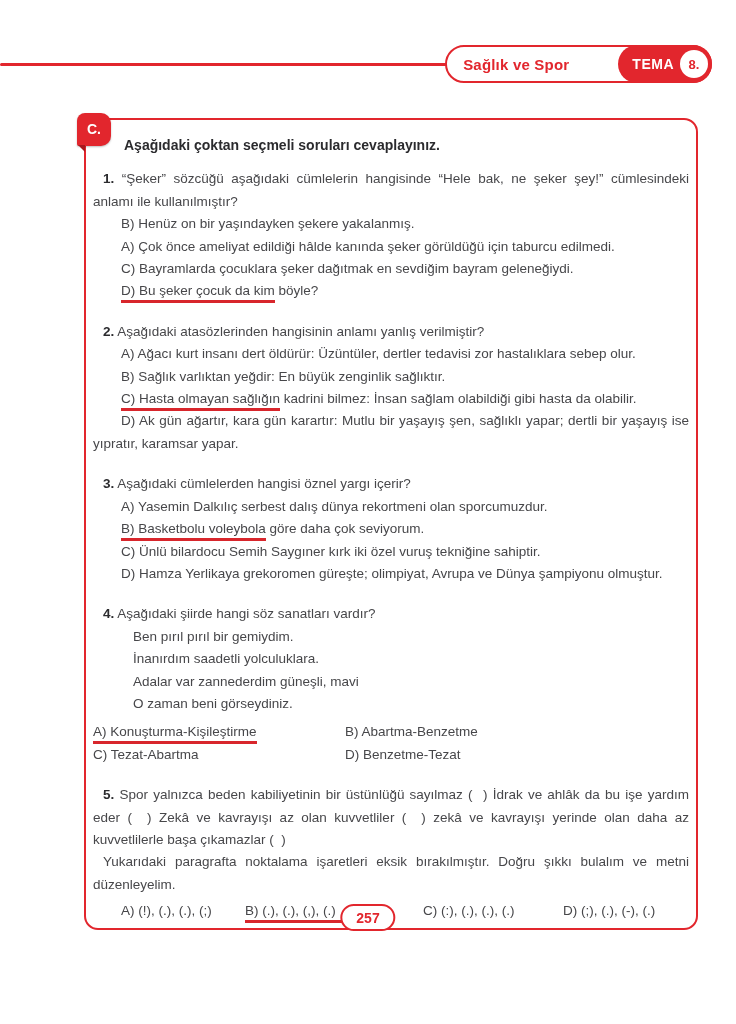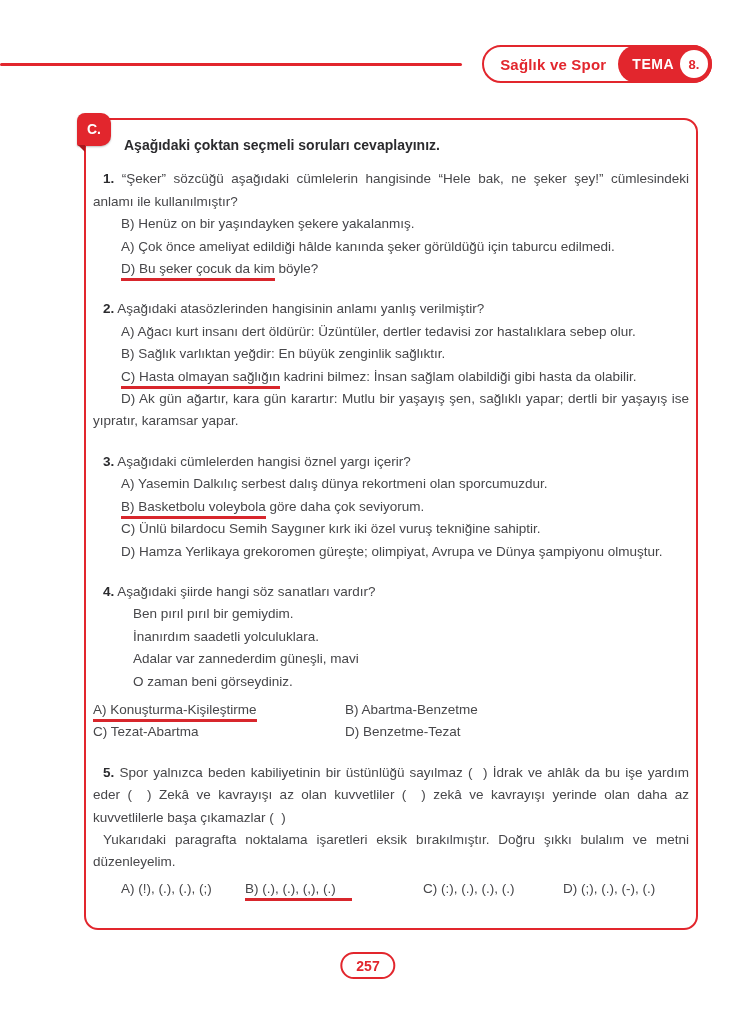--- a/index.html
+++ b/index.html
@@ -20,21 +20,21 @@
   .page{position:absolute;inset:0;}
 
   
   .header-rule{
     position:absolute;top:63px;left:0;width:462px;height:3px;
     background:var(--accent);border-radius:2px;
   }
   .theme-lozenge{
     position:absolute;top:45px;right:24px;height:38px;
     background:#fff;border:2px solid var(--accent);border-radius:19px;
-    display:flex;align-items:center;padding-left:16px;
+    display:flex;align-items:center;padding-left:16px;gap:37px;
   }
   .theme-title{
     color:var(--accent);font-weight:bold;font-size:15px;
     letter-spacing:.2px;padding-right:12px;white-space:nowrap;
   }
   .tema-tail{
     display:flex;align-items:center;gap:6px;height:38px;
     background:var(--accent);
     border-radius:19px;
     margin:-2px -2px -2px 0;
@@ -89,21 +89,21 @@
   .opt-row .w-b{width:178px;}
   .opt-row .w-c{width:140px;}
   .ul-red{
     border-bottom:3px solid var(--underline);
     padding-bottom:2px;
   }
   .ul-extend{padding-right:16px;}
 
   
   .page-pill{
-    position:absolute;left:50%;top:952px;transform:translateX(-50%);
+    position:absolute;left:50%;top:904px;transform:translateX(-50%);
     min-width:54px;height:27px;padding:0 14px;
     border:2px solid var(--accent);border-radius:14px;
     color:var(--accent);font-weight:bold;font-size:14px;
     display:flex;align-items:center;justify-content:center;
     background:#fff;
   }
 </style>
 </head>
 <body>
 
@@ -119,20 +119,21 @@
   </div>
 
   <section class="content-box">
     <div class="section-badge">C.</div>
     <p class="instruction">Aşağıdaki çoktan seçmeli soruları cevaplayınız.</p>
 
     <div class="q q-first">
       <p class="p"><span class="qnum">1.</span> <span>“Şeker” sözcüğü aşağıdaki cümlelerin hangisinde “Hele bak, ne şeker şey!” cümlesindeki anlamı ile kullanılmıştır?</span></p>
       <p class="opt">B) Henüz on bir yaşındayken şekere yakalanmış.</p>
       <p class="opt">A) Çok önce ameliyat edildiği hâlde kanında şeker görüldüğü için taburcu edilmedi.</p>
+      <p class="opt">C) Bayramlarda çocuklara şeker dağıtmak en sevdiğim bayram geleneğiydi.</p>
       <p class="opt"><span class="ul-red">D) Bu şeker çocuk da kim</span><span> böyle?</span></p>
     </div>
 
     <div class="q">
       <p class="p"><span class="qnum">2.</span> <span>Aşağıdaki atasözlerinden hangisinin anlamı yanlış verilmiştir?</span></p>
       <p class="opt">A) Ağacı kurt insanı dert öldürür: Üzüntüler, dertler tedavisi zor hastalıklara sebep olur.</p>
       <p class="opt">B) Sağlık varlıktan yeğdir: En büyük zenginlik sağlıktır.</p>
       <p class="opt"><span class="ul-red">C) Hasta olmayan sağlığın</span><span> kadrini bilmez: İnsan sağlam olabildiği gibi hasta da olabilir.</span></p>
       <p class="opt">D) Ak gün ağartır, kara gün karartır: Mutlu bir yaşayış şen, sağlıklı yapar; dertli bir yaşayış ise yıpratır, karamsar yapar.</p>
     </div>

